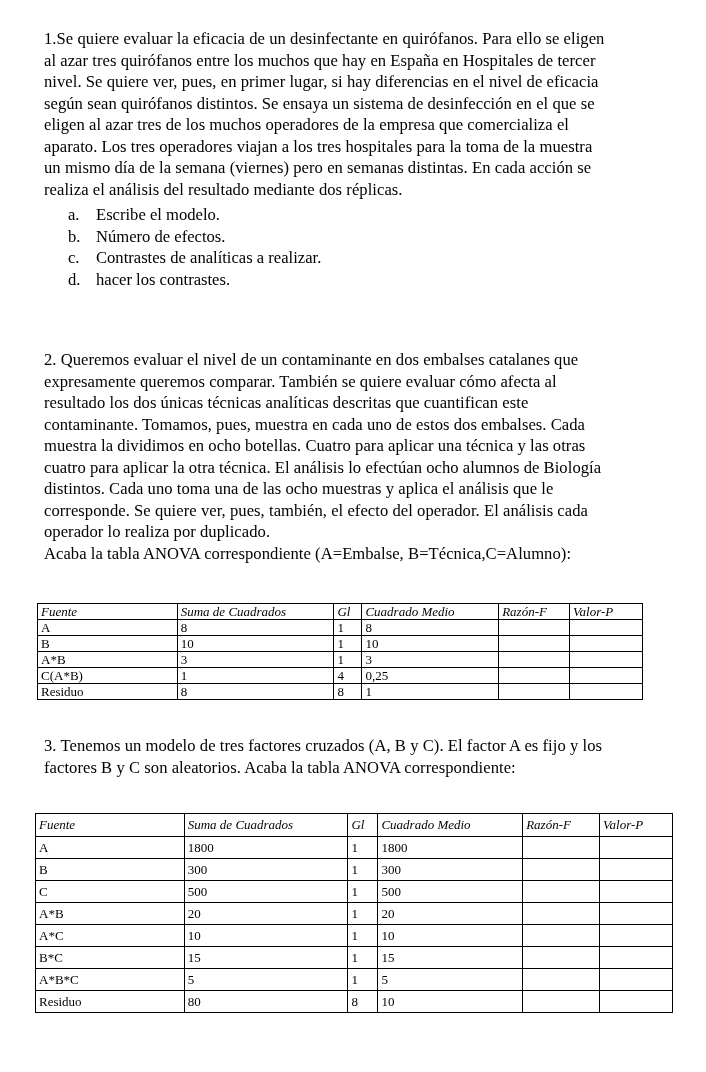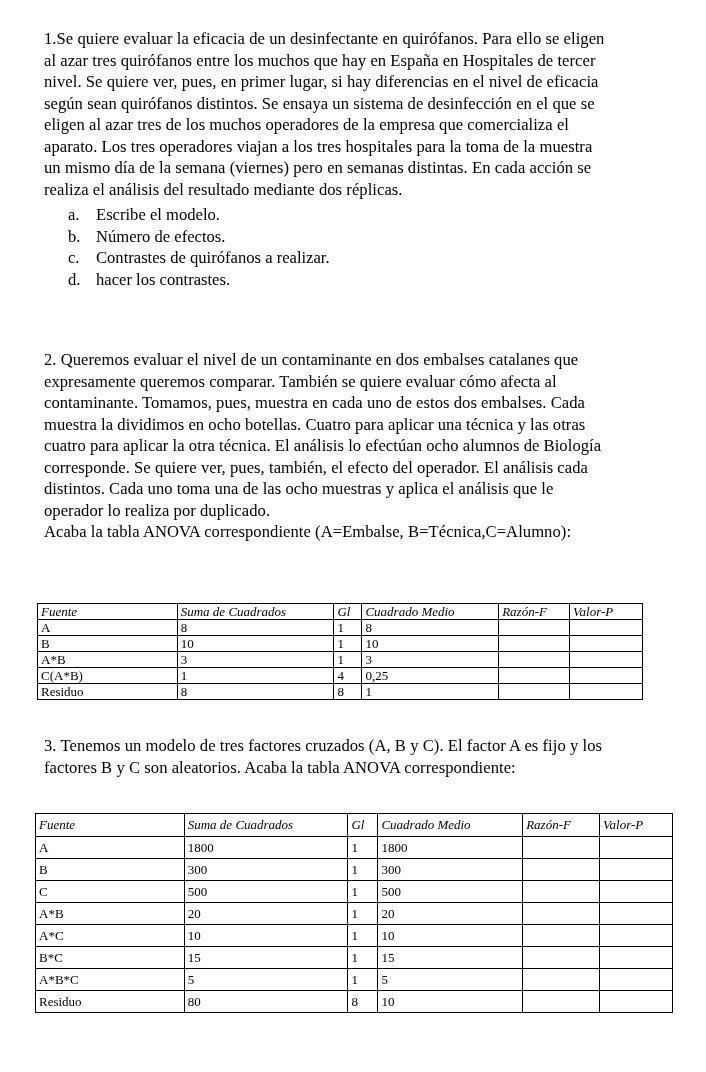--- a/index.html
+++ b/index.html
@@ -57,38 +57,39 @@
     <li>
       <span class="marker">a.</span>
       <span class="line">Escribe el modelo.</span>
     </li>
     <li>
       <span class="marker">b.</span>
       <span class="line">Número de efectos.</span>
     </li>
     <li>
       <span class="marker">c.</span>
-      <span class="line">Contrastes de quirófanos a realizar.</span>
+      <span class="line">Contrastes de analíticas a realizar.</span>
     </li>
     <li>
       <span class="marker">d.</span>
       <span class="line">hacer los contrastes.</span>
     </li>
   </ol>
 </div>
 
 <div class="block" style="top:345px;">
   <p class="para">
     <span class="line">2. Queremos evaluar el nivel de un contaminante en dos embalses catalanes que</span>
     <span class="line">expresamente queremos comparar. También se quiere evaluar cómo afecta al</span>
+    <span class="line">resultado los dos únicas técnicas analíticas descritas que cuantifican este</span>
     <span class="line">contaminante. Tomamos, pues, muestra en cada uno de estos dos embalses. Cada</span>
     <span class="line">muestra la dividimos en ocho botellas. Cuatro para aplicar una técnica y las otras</span>
     <span class="line">cuatro para aplicar la otra técnica. El análisis lo efectúan ocho alumnos de Biología</span>
+    <span class="line">distintos. Cada uno toma una de las ocho muestras y aplica el análisis que le</span>
     <span class="line">corresponde. Se quiere ver, pues, también, el efecto del operador. El análisis cada</span>
-    <span class="line">distintos. Cada uno toma una de las ocho muestras y aplica el análisis que le</span>
     <span class="line">operador lo realiza por duplicado.</span>
     <span class="line">Acaba la tabla ANOVA correspondiente (A=Embalse, B=Técnica,C=Alumno):</span>
   </p>
 </div>
 
 <table id="t1" class="anova">
   <colgroup>
     <col style="width:140px">
       <col style="width:157px">
       <col style="width:28px">

